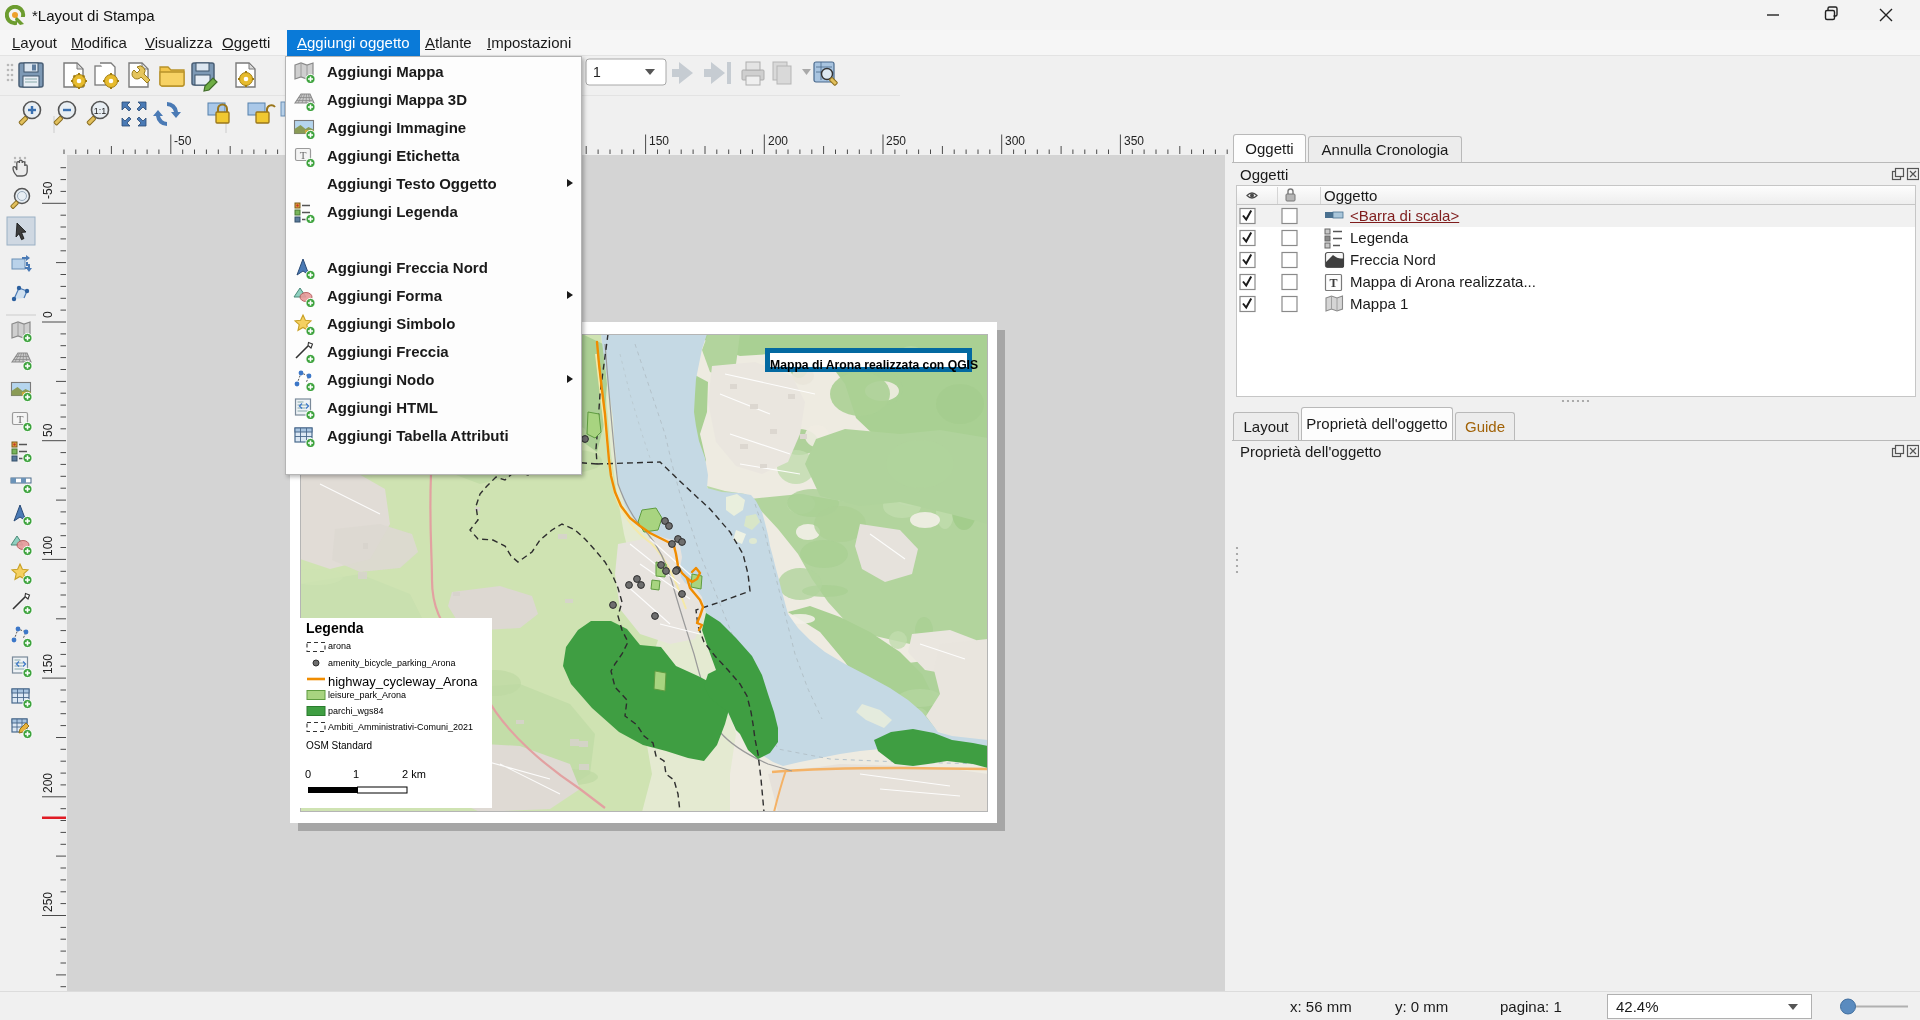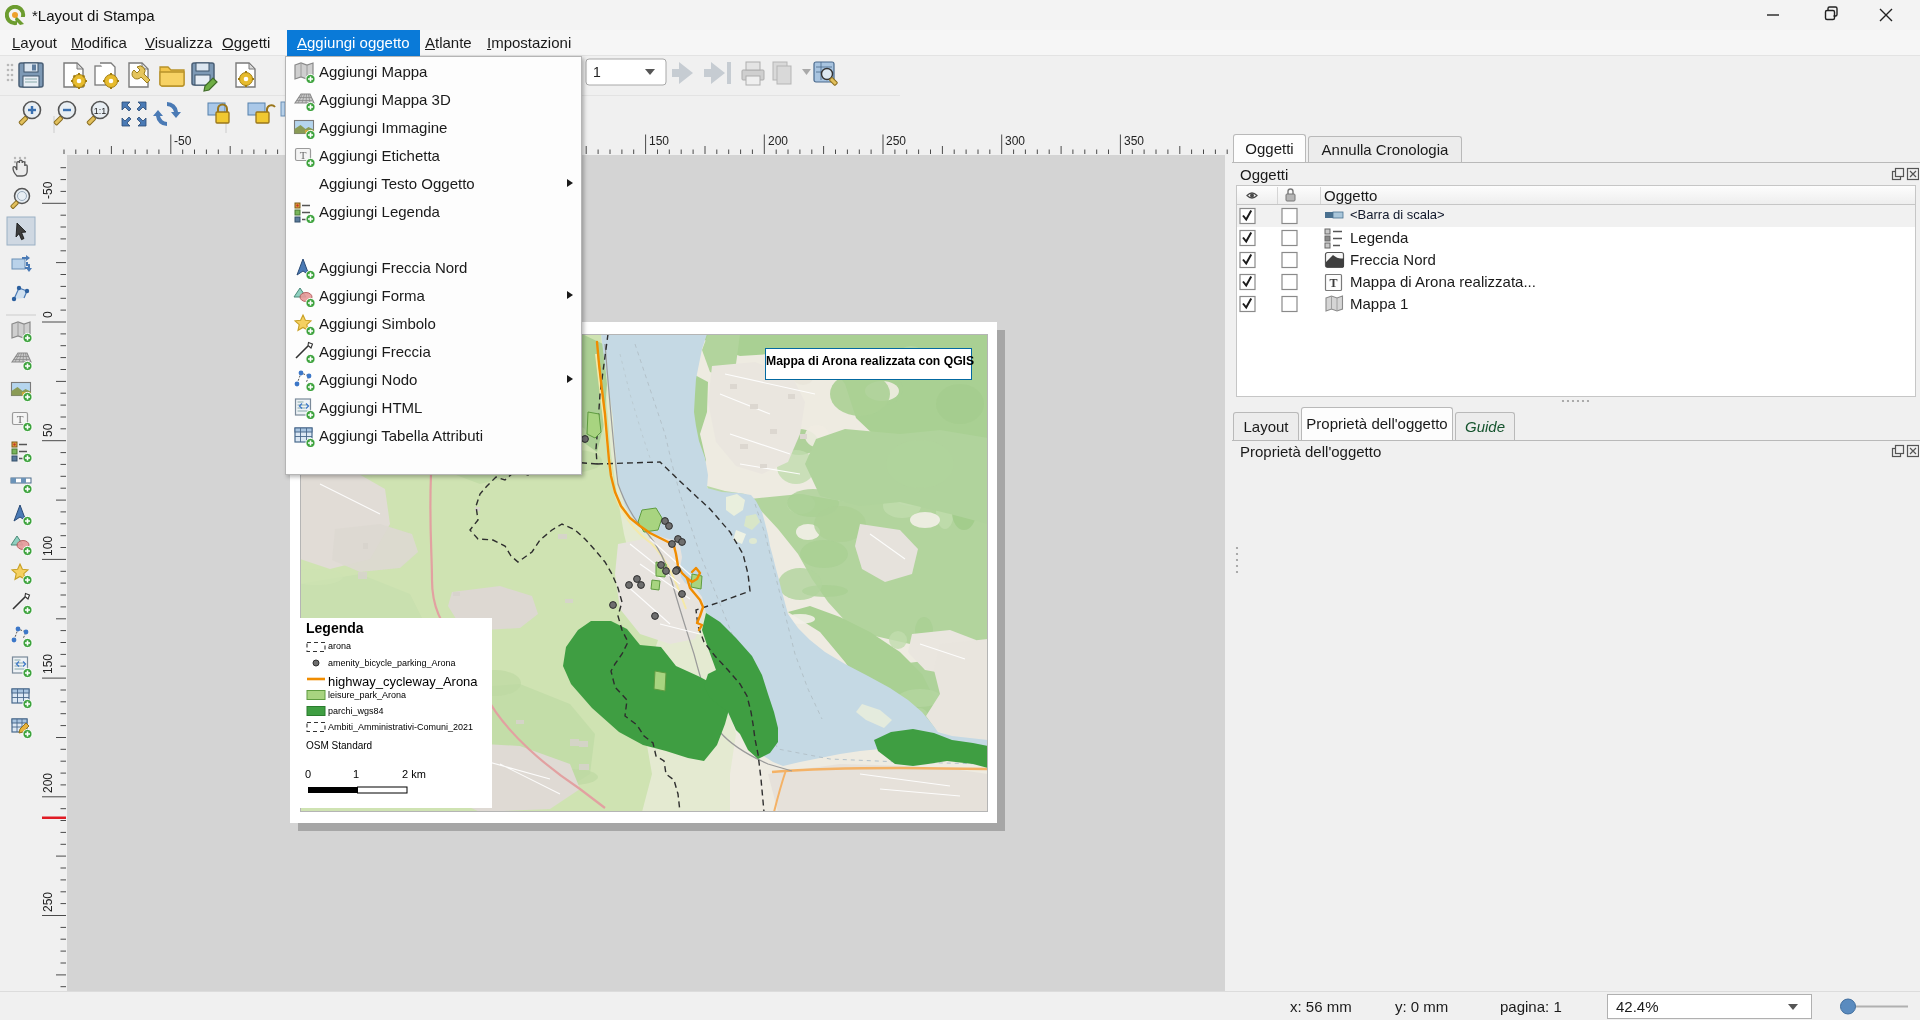--- a/index.html
+++ b/index.html
@@ -16,21 +16,21 @@
 #ruler-left { left:40px; top:155px; width:27px; height:836px; background:#f0f0f0; }
 #canvas { left:67px; top:155px; width:1158px; height:836px; background:#d4d4d4; }
 #rightpanel { left:1232px; top:133px; width:688px; height:858px; background:#f0f0f0; }
 #statusbar { left:0; top:991px; width:1920px; height:29px; background:#f0f0f0; border-top:1px solid #dcdcdc; font-size:15px; color:#1b1b1b;}
 #page { left:290px; top:322px; width:707px; height:501px; background:#fff; }
 #pageshadow1 { left:997px; top:330px; width:8px; height:501px; background:#a6a6a6; }
 #pageshadow2 { left:298px; top:823px; width:707px; height:8px; background:#a6a6a6; }
 #mapwrap { left:300px; top:334px; width:688px; height:478px; }
 #dropmenu { left:285px; top:56px; width:297px; height:419px; background:#fdfdfd; border:1px solid #b5b5b5; z-index:50; box-shadow:2px 2px 4px rgba(0,0,0,0.28); }
 .dmitem { position:absolute; left:0; width:295px; height:28px; font-size:15px; color:#1a1a1a; }
-.dmitem span.txt { position:absolute; left:33px; top:5px; }
+.dmitem span.txt { position:absolute; left:41px; top:5px;font-weight:bold; }
 .dmicon { position:absolute; left:7px; top:3px; width:22px; height:22px; }
 .dmarrow { position:absolute; right:8px; top:9px; width:0; height:0; border-left:6px solid #1a1a1a; border-top:4.5px solid transparent; border-bottom:4.5px solid transparent; }
 u { text-decoration:underline; }
 </style>
 </head>
 <body>
 <div class="abs" id="titlebar"></div>
 <div class="abs" id="titletext">*Layout di Stampa</div>
 <svg class="abs" style="left:5px;top:5px" width="22" height="22" viewBox="0 0 22 22">
  <circle cx="10" cy="10" r="8.2" fill="none" stroke="#6c9c2f" stroke-width="4"></circle>
@@ -485,41 +485,41 @@
  <g transform="translate(0,88)">
   <rect x="3" y="3.5" width="15" height="15" fill="#fff" stroke="#8a8a8a" stroke-width="1.2"></rect>
   <path d="M6,10.5 l3.2,4 5,-9" fill="none" stroke="#1a1a1a" stroke-width="2"></path>
   <rect x="45" y="3.5" width="15" height="15" fill="#fff" stroke="#8a8a8a" stroke-width="1.2"></rect>
   <g transform="translate(88,2)">
    <path d="M1,3 l5.5,-2 5.5,2 5.5,-2 v13 l-5.5,2 -5.5,-2 -5.5,2 z" fill="#d5d5d5" stroke="#8a8a8a" stroke-width="1.1"></path>
    <path d="M6.5,1 v13 M12,3 v13" stroke="#9a9a9a" stroke-width="0.9"></path>
   </g>
  </g>
 </svg>
-<div class="abs" style="left:1350px;top:207px;font-size:13px;color:#0f172a;">&lt;Barra di scala&gt;</div>
+<div class="abs" style="left:1350px;top:207px;font-size:15px;color:#7f1d1d;text-decoration:underline;">&lt;Barra di scala&gt;</div>
 <div class="abs" style="left:1350px;top:229px;font-size:15px;color:#1a1a1a;">Legenda</div>
 <div class="abs" style="left:1350px;top:251px;font-size:15px;color:#1a1a1a;">Freccia Nord</div>
 <div class="abs" style="left:1350px;top:273px;font-size:15px;color:#1a1a1a;">Mappa di Arona realizzata...</div>
 <div class="abs" style="left:1350px;top:295px;font-size:15px;color:#1a1a1a;">Mappa 1</div>
 </div>
 
 <svg class="abs" style="left:1560px;top:398px" width="40" height="6">
     <g fill="#9a9a9a">
       <circle cx="3" cy="3" r="1.1"></circle>
       <circle cx="8" cy="3" r="1.1"></circle>
       <circle cx="13" cy="3" r="1.1"></circle>
       <circle cx="18" cy="3" r="1.1"></circle>
       <circle cx="23" cy="3" r="1.1"></circle>
       <circle cx="28" cy="3" r="1.1"></circle>
     </g>
   </svg>
 
 <div class="abs" style="left:1233px;top:412px;width:66px;height:28px;background:#ececec;border:1px solid #b9b9b9;border-bottom:none;border-top-left-radius:3px;border-top-right-radius:3px;font-size:15px;color:#1a1a1a;text-align:center;line-height:28px;">Layout</div>
 <div class="abs" style="left:1301px;top:407px;width:152px;height:33px;background:#fdfdfd;border:1px solid #b9b9b9;border-bottom:none;border-top-left-radius:3px;border-top-right-radius:3px;font-size:15px;color:#1a1a1a;text-align:center;line-height:31px;z-index:3;">Proprietà dell'oggetto</div>
-<div class="abs" style="left:1455px;top:412px;width:60px;height:28px;background:#ececec;border:1px solid #b9b9b9;border-bottom:none;border-top-left-radius:3px;border-top-right-radius:3px;font-size:15px;color:#14532d;text-align:center;line-height:28px;font-style:italic;">Guide</div>
+<div class="abs" style="left:1455px;top:412px;width:60px;height:28px;background:#ececec;border:1px solid #b9b9b9;border-bottom:none;border-top-left-radius:3px;border-top-right-radius:3px;font-size:15px;color:#a16207;text-align:center;line-height:28px;">Guide</div>
 <div class="abs" style="left:1232px;top:440px;width:688px;height:1px;background:#b9b9b9;"></div>
 <div class="abs" style="left:1240px;top:443px;font-size:15px;color:#1a1a1a;">Proprietà dell'oggetto</div>
 <svg class="abs" style="left:1891px;top:444px" width="28" height="14">
  <rect x="1.5" y="4.5" width="8" height="8" fill="none" stroke="#555" stroke-width="1.2"></rect>
  <rect x="4.5" y="1.5" width="8" height="8" fill="#f0f0f0" stroke="#555" stroke-width="1.2"></rect>
  <rect x="16.5" y="1.5" width="11" height="11" fill="none" stroke="#555" stroke-width="1.2"></rect>
  <path d="M19,4 l6,6 m0,-6 l-6,6" stroke="#555" stroke-width="1.2"></path>
 </svg>
 
 <div class="abs" id="statusbar"></div>
@@ -726,21 +726,21 @@
         <circle cx="341" cy="251" r="3.4"></circle>
         <circle cx="329" cy="251" r="3.4"></circle>
         <circle cx="313" cy="271" r="3.4"></circle>
         <circle cx="355" cy="282" r="3.4"></circle>
         <circle cx="382" cy="260" r="3.4"></circle>
 </g>
 <rect x="0.5" y="0.5" width="687" height="477" fill="none" stroke="#b5b5b5"></rect>
 </svg>
 </div>
 
-<div class="abs" style="left:765px;top:348px;width:207px;height:32px;background:#fff;border:1px solid #0369a1;font-size:12.2px;font-weight:bold;color:#000;text-align:center;line-height:24px;white-space:nowrap;">Mappa di Arona realizzata con QGIS</div>
+<div class="abs" style="left:765px;top:348px;width:207px;height:24px;background:#fff;border:5px solid #0369a1;font-size:12.2px;font-weight:bold;color:#000;text-align:center;line-height:24px;white-space:nowrap;">Mappa di Arona realizzata con QGIS</div>
 
 <div class="abs" style="left:300px;top:618px;width:192px;height:190px;background:#fff;"></div>
 <div class="abs" style="left:306px;top:620px;font-size:14px;font-weight:bold;color:#000;">Legenda</div>
 <svg class="abs" style="left:300px;top:618px" width="192" height="190">
  <rect x="7" y="24.5" width="18" height="9" fill="#fff" stroke="#333" stroke-width="1.1" stroke-dasharray="4,3"></rect>
  <circle cx="16" cy="45" r="3" fill="#6e6e6e" stroke="#2e2e2e"></circle>
  <line x1="7" y1="61" x2="25" y2="61" stroke="#f08c00" stroke-width="2.6"></line>
  <rect x="7" y="72.5" width="18" height="9" fill="#a8d480" stroke="#5f9c40"></rect>
  <rect x="7" y="88.5" width="18" height="9" fill="#3f9e42" stroke="#2a7d2e"></rect>
  <rect x="7" y="104.5" width="18" height="9" fill="#fff" stroke="#333" stroke-width="1.1" stroke-dasharray="4,3"></rect>

